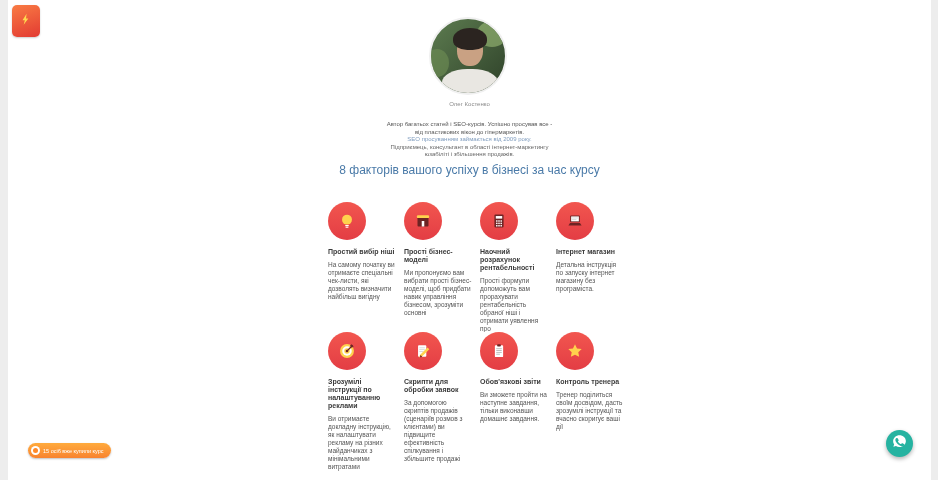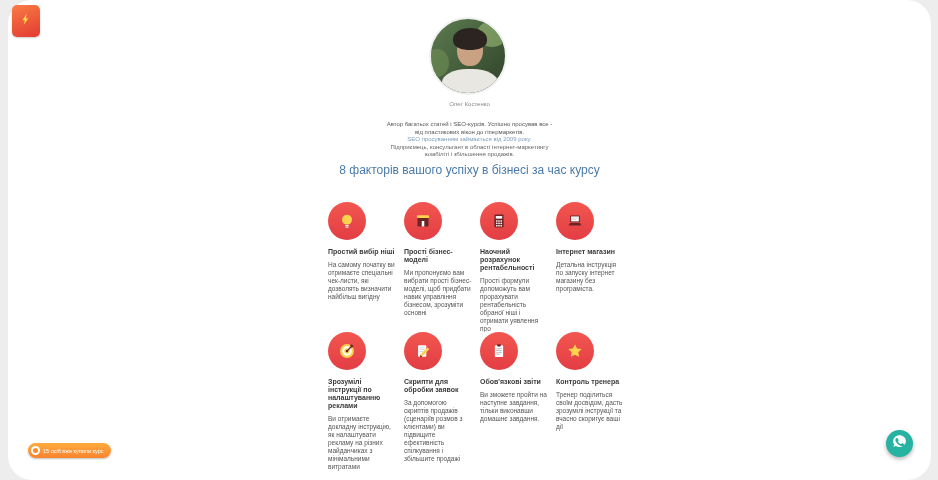--- a/index.html
+++ b/index.html
@@ -7,21 +7,20 @@
   body {
     background: #ededed;
     font-family: "Liberation Sans", "DejaVu Sans", sans-serif;
     position: relative;
     overflow: hidden;
   }
   .page {
     position: absolute; left: 8px; top: 0;
     width: 923px; height: 480px;
     background: #ffffff;
-    border-radius: 24px;
   }
   
   .logo {
     position: absolute; left: 4px; top: 5px;
     width: 28px; height: 32px; border-radius: 5px;
     background: linear-gradient(160deg, #f97c44, #e23a32);
     display: flex; align-items: center; justify-content: center;
     box-shadow: 0 1px 2px rgba(0,0,0,.2);
   }
   

